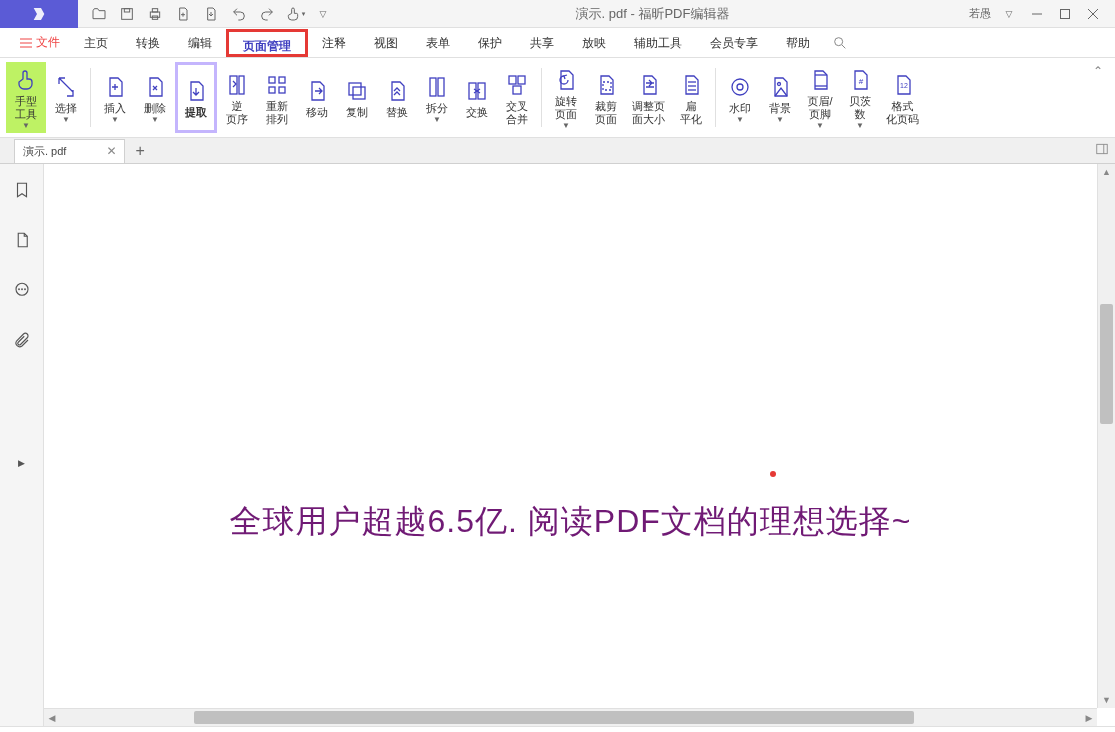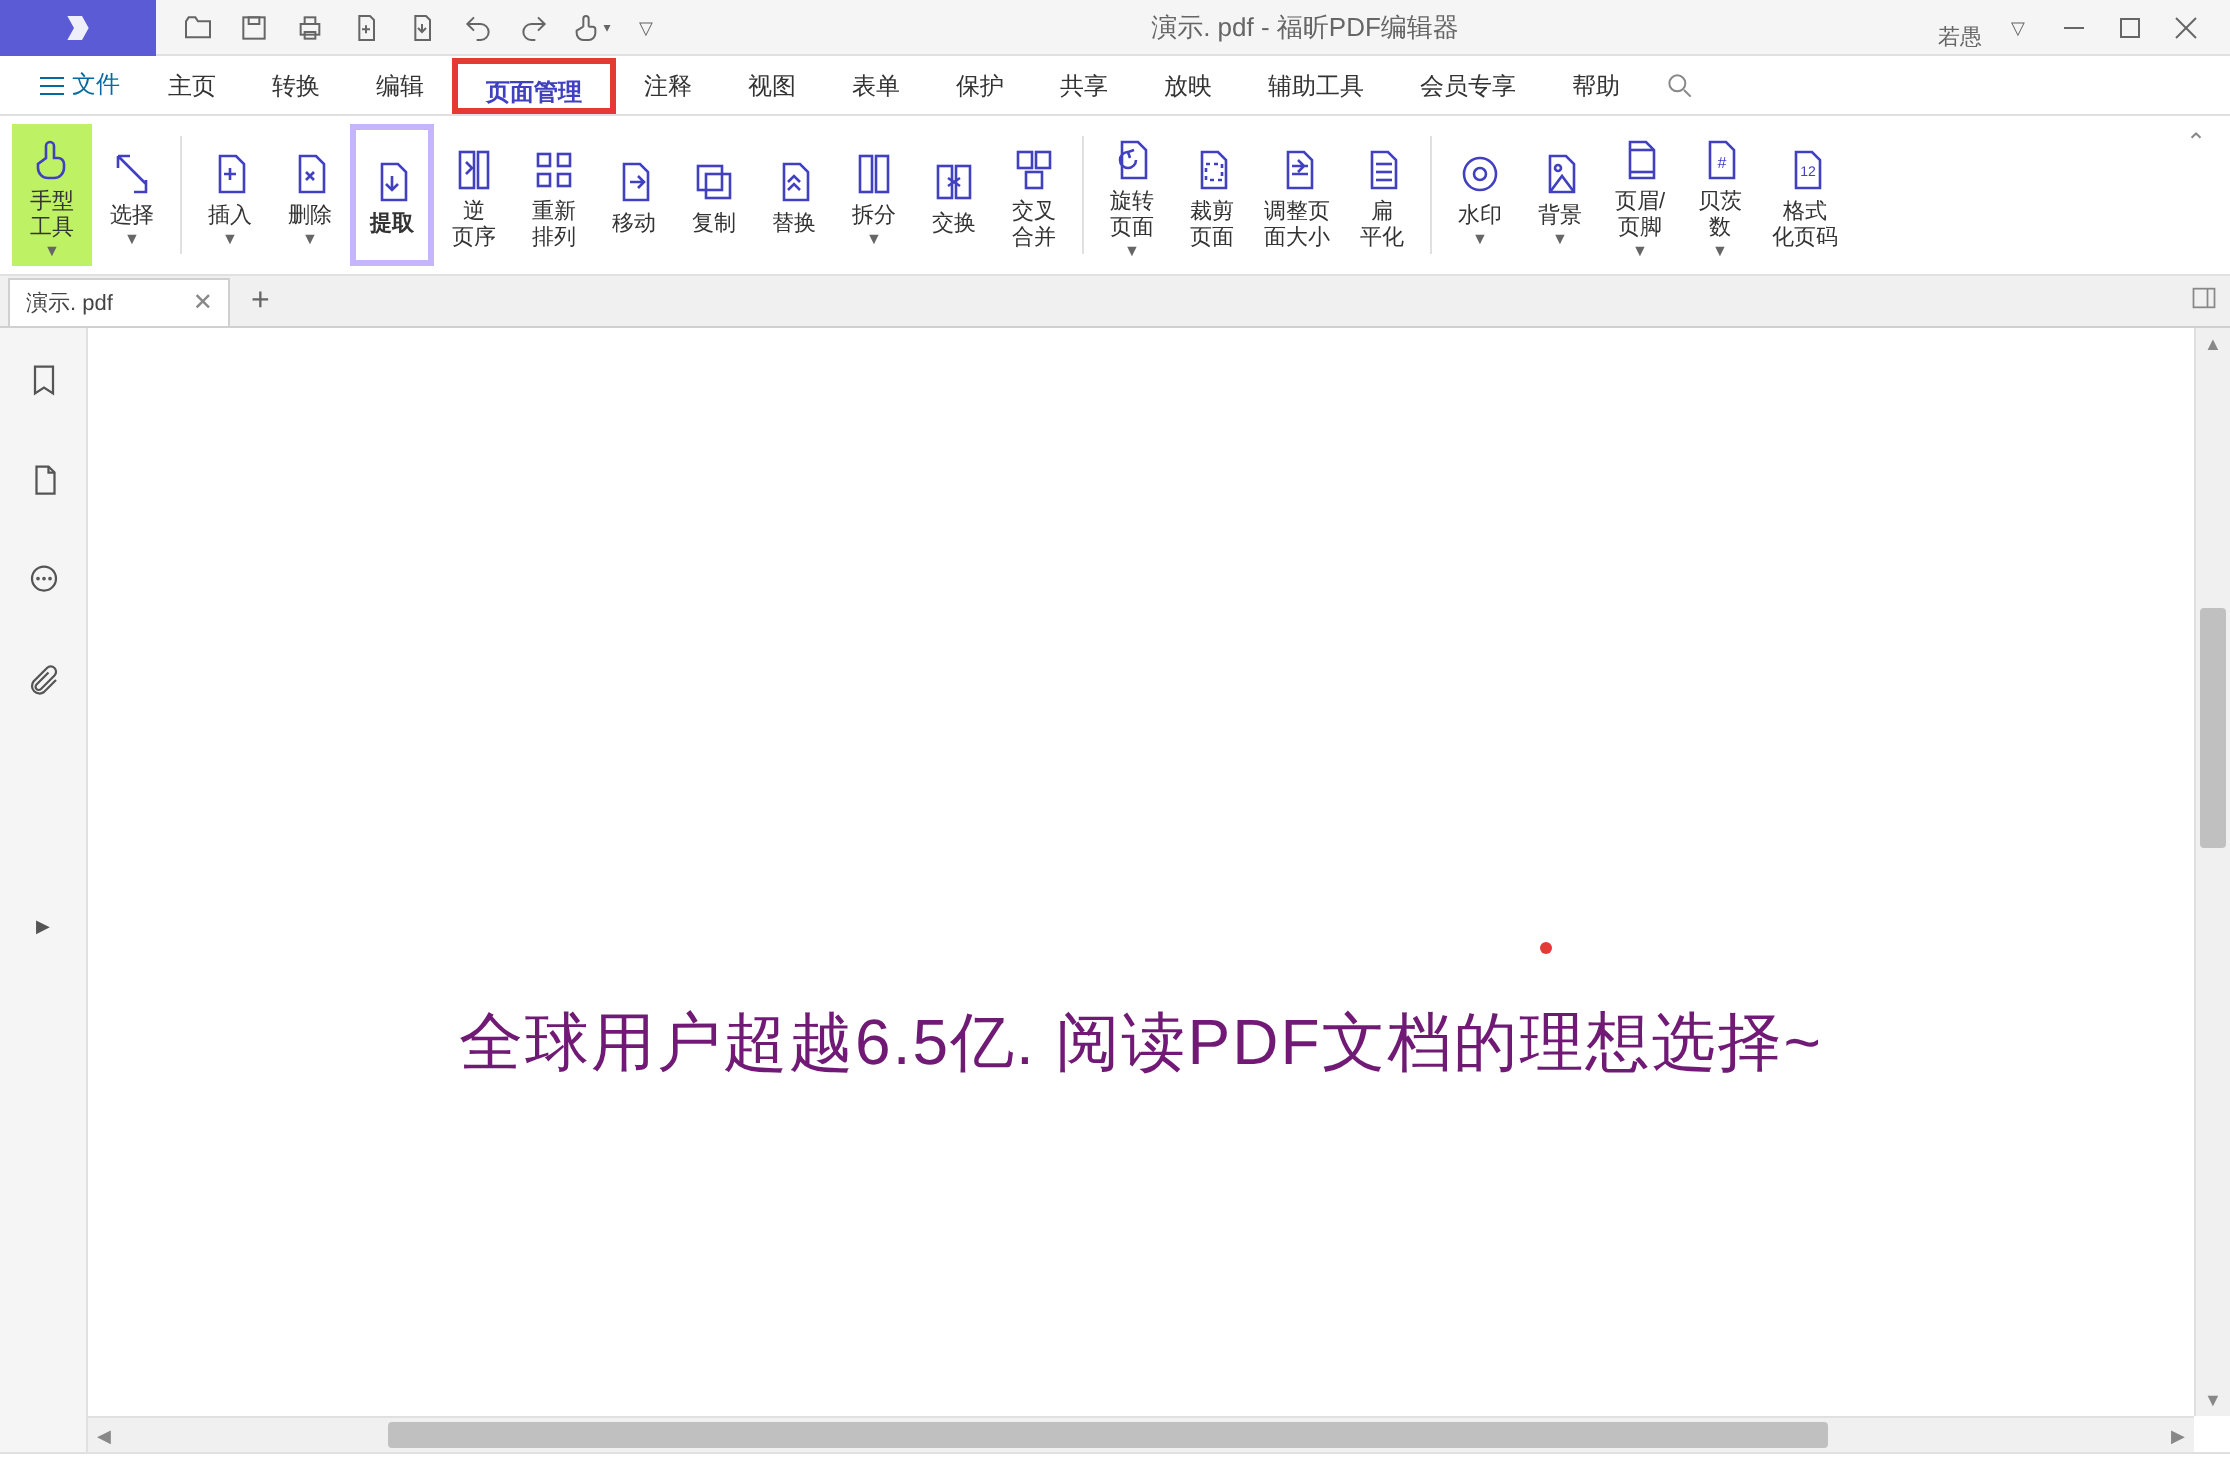--- a/index.html
+++ b/index.html
@@ -4,42 +4,42 @@
 <style>
 * { margin: 0; padding: 0; box-sizing: border-box; font-family: "Microsoft YaHei", Arial, sans-serif; }
 body { width: 1115px; height: 732px; background: #fff; overflow: hidden; font-size: 12px; color: #333; }
 
 .titlebar { height: 28px; display: flex; align-items: center; background: #f5f5f5; border-bottom: 1px solid #e0e0e0; }
 .logo-box { width: 78px; height: 28px; background: #5b5bd6; display: flex; align-items: center; justify-content: center; }
 .logo-box svg { width: 16px; height: 16px; }
 .qat { display: flex; align-items: center; gap: 2px; margin-left: 8px; }
 .qat-btn { width: 26px; height: 24px; display: flex; align-items: center; justify-content: center; color: #666; cursor: pointer; }
 .title-center { flex: 1; text-align: center; color: #666; font-size: 13px; }
-.win-ctrls { display: flex; align-items: flex-end; gap: 0; margin-right: 8px; }
+.win-ctrls { display: flex; align-items: center; gap: 0; margin-right: 8px; }
 .win-btn { width: 28px; height: 24px; display: flex; align-items: center; justify-content: center; color: #666; cursor: pointer; }
 .user-name { color: #666; font-size: 11px; margin-right: 4px; }
 
 .menubar { height: 30px; display: flex; align-items: center; border-bottom: 1px solid #e0e0e0; background: #fff; padding-left: 10px; }
-.menu-file { display: flex; align-items: center; gap: 4px; padding: 0 10px; color: #0369a1; cursor: pointer; }
+.menu-file { display: flex; align-items: center; gap: 4px; padding: 0 10px; color: #ef4444; cursor: pointer; }
 .menu-item { padding: 0 14px; height: 28px; line-height: 28px; color: #333; cursor: pointer; font-size: 12px; }
 .menu-item.active { color: #4040c0; border-bottom: 3px solid #4040c0; font-weight: 500; }
 .menu-item.highlighted { border: 3px solid #e53935; font-weight: bold; }
 .menu-search { margin-left: 8px; display: flex; align-items: center; color: #888; cursor:pointer; }
 
 .toolbar { height: 80px; display: flex; align-items: stretch; background: #fff; border-bottom: 1px solid #e0e0e0; padding: 4px 6px; }
 .tool-btn { display: flex; flex-direction: column; align-items: center; justify-content: center; padding: 2px 6px; min-width: 40px; cursor: pointer; color: #555; position: relative; }
 .tool-btn .ico { height: 30px; display: flex; align-items: center; justify-content: center; color: #4040c0; }
 .tool-btn .lbl { font-size: 11px; line-height: 13px; text-align: center; color: #333; white-space: pre-line; }
 .tool-btn .caret { font-size: 8px; color: #666; }
 .tool-sep { width: 1px; background: #e0e0e0; margin: 6px 4px; }
 .tool-btn.active { background: #bef264; }
 .tool-btn.highlighted { border: 3px solid #c4b5fd; font-weight: bold; }
 .toolbar-collapse { width: 22px; display:flex; align-items:flex-start; justify-content:center; cursor:pointer; color:#888; padding-top:2px; }
 
-.tabstrip { height: 26px; display: flex; align-items: center; background: #f0f0f0; border-bottom: 1px solid #d0d0d0; padding-left: 4px; position:relative;text-align:right; }
+.tabstrip { height: 26px; display: flex; align-items: center; background: #f0f0f0; border-bottom: 1px solid #d0d0d0; padding-left: 14px; position:relative;text-align:right; }
 .doc-tab { display: flex; align-items: center; background: #fff; height: 24px; padding: 0 8px; border: 1px solid #d0d0d0; border-bottom: none; font-size: 11px; color: #444; gap: 40px; max-width:160px; }
 .doc-tab .close { color: #888; cursor: pointer; font-size: 12px; }
 .add-tab { margin-left: 10px; color: #666; font-size: 16px; cursor: pointer; }
 .tabstrip-right { position:absolute; right:6px; color:#888; cursor:pointer; }
 
 .workspace { display: flex; height: 562px; }
 .leftbar { width: 44px; background: #f5f5f5; border-right: 1px solid #e0e0e0; display: flex; flex-direction: column; align-items: center; padding-top: 14px; gap: 26px; }
 .leftbar-btn { color: #555; cursor: pointer; width: 24px; height: 24px; display:flex; align-items:center; justify-content:center; }
 .leftbar-expand { margin-top: 80px; font-size: 9px; color: #555; cursor: pointer; }
 

